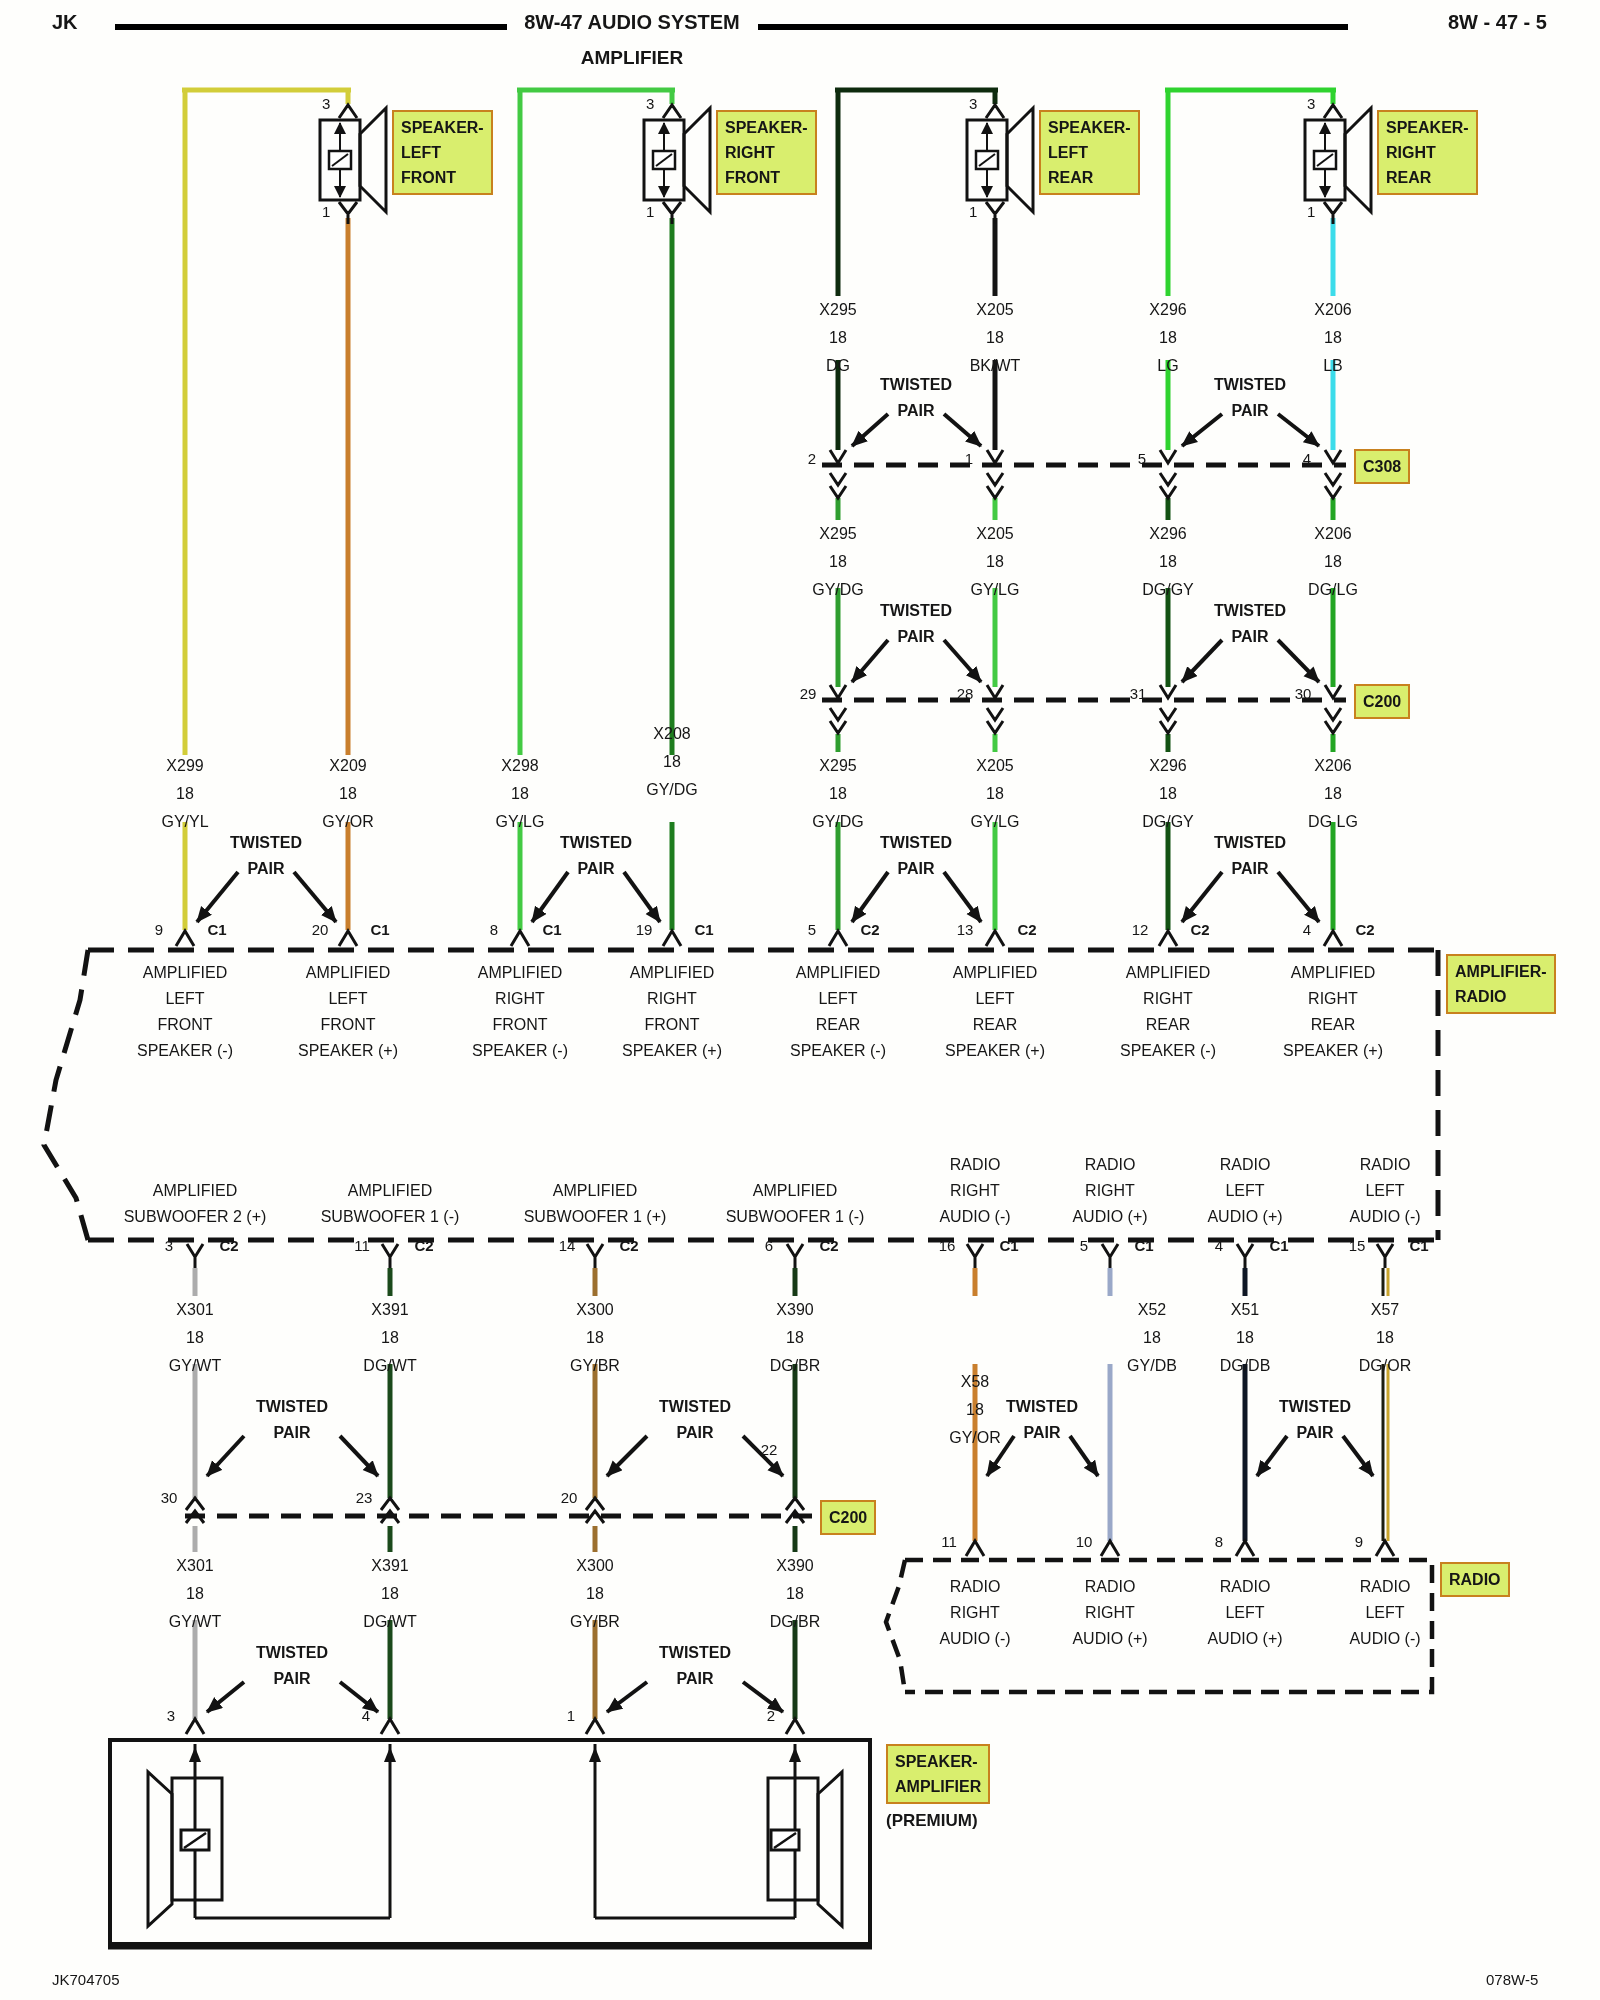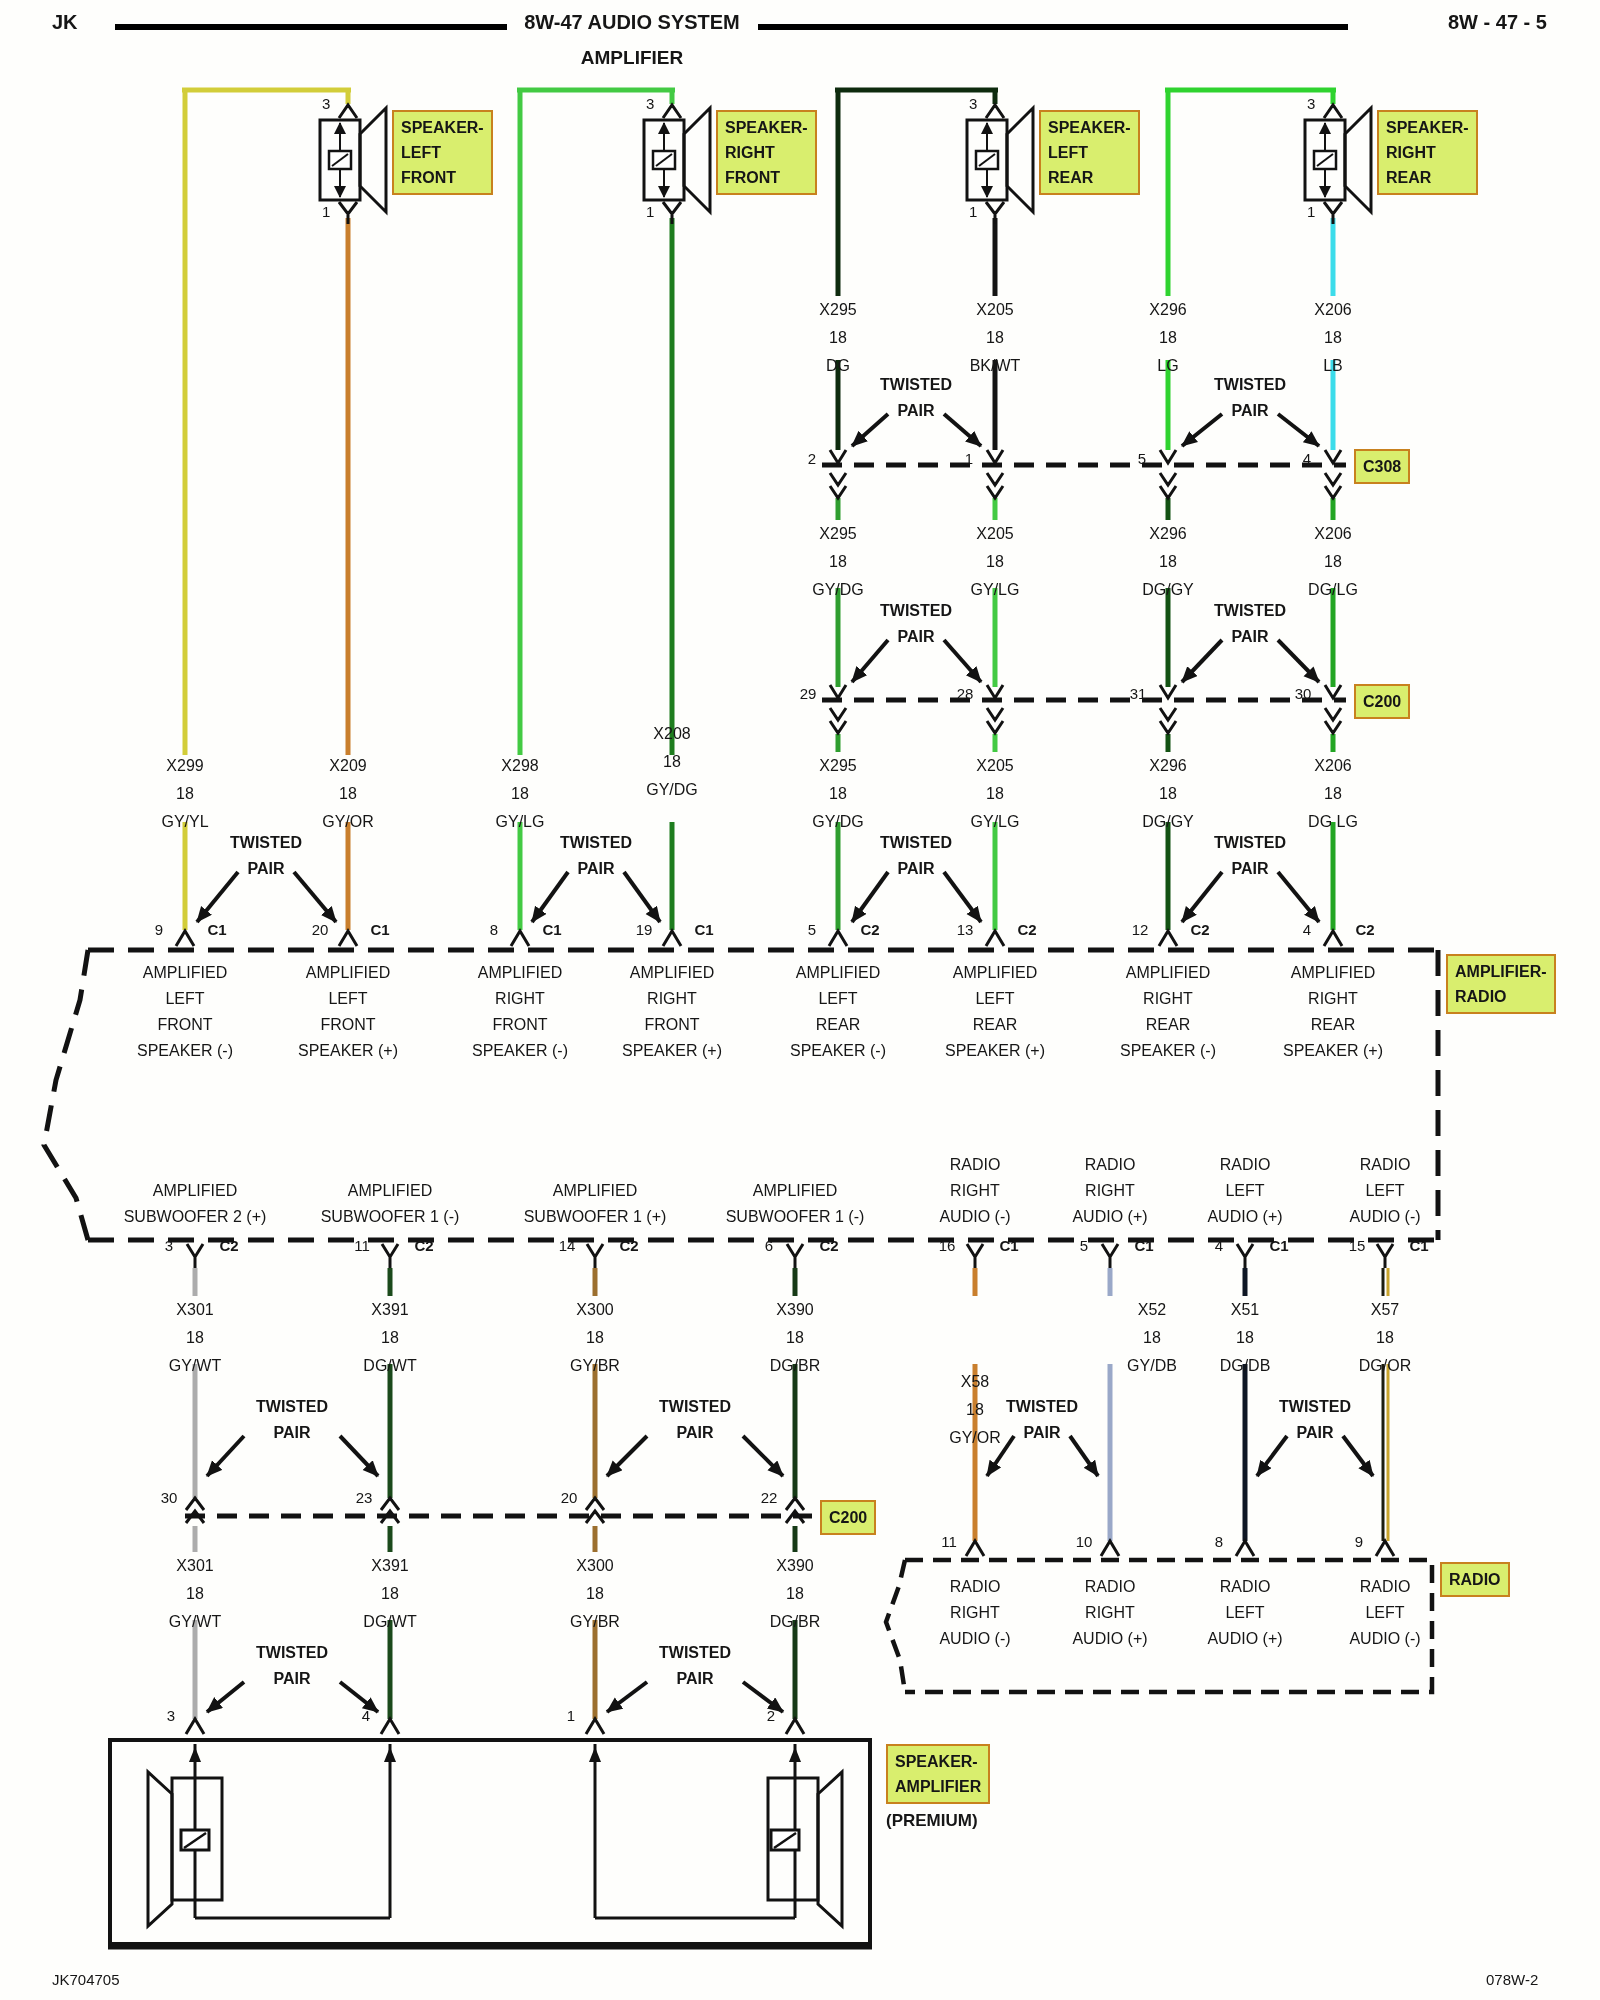--- a/index.html
+++ b/index.html
@@ -609,21 +609,21 @@
       <div>PAIR</div>
     </div>
 <div class="t c tp" style="left:1315px;top:1394px">
   <div>TWISTED</div>
       <div>PAIR</div>
     </div>
 
 <div class="t c sm" style="left:169px;top:1490px">30</div>
 <div class="t c sm" style="left:364px;top:1490px">23</div>
 <div class="t c sm" style="left:569px;top:1490px">20</div>
-<div class="t c sm" style="left:769px;top:1490px">22</div>
+<div class="t c sm" style="left:769px;top:1442px">22</div>
 <div class="hl" style="left: 820px; top: 1500px; background: rgb(217, 238, 110); border-color: rgb(200, 129, 30);">C200</div>
 
 <div class="t c sm" style="left:949px;top:1534px">11</div>
 <div class="t c sm" style="left:1084px;top:1534px">10</div>
 <div class="t c sm" style="left:1219px;top:1534px">8</div>
 <div class="t c sm" style="left:1359px;top:1534px">9</div>
 
 <div class="t c wl" style="left:195px;top:1552px">
   <div>X301</div>
       <div>18</div>
@@ -681,15 +681,15 @@
 <div class="t c sm" style="left:571px;top:1708px">1</div>
 <div class="t c sm" style="left:771px;top:1708px">2</div>
 
 <div class="hl" style="left: 886px; top: 1744px; background: rgb(217, 238, 110); border-color: rgb(200, 129, 30);">
   <div>SPEAKER-</div>
   <div>AMPLIFIER</div>
     </div>
 <div class="t bd" style="left:886px;top:1812px;font-size:17px">(PREMIUM)</div>
 
 <div class="t sm" style="left:52px;top:1972px">JK704705</div>
-<div class="t sm" style="left:1486px;top:1972px">078W-2</div>
+<div class="t sm" style="left:1486px;top:1972px">078W-5</div>
 
 </div>
 
 </body></html>

